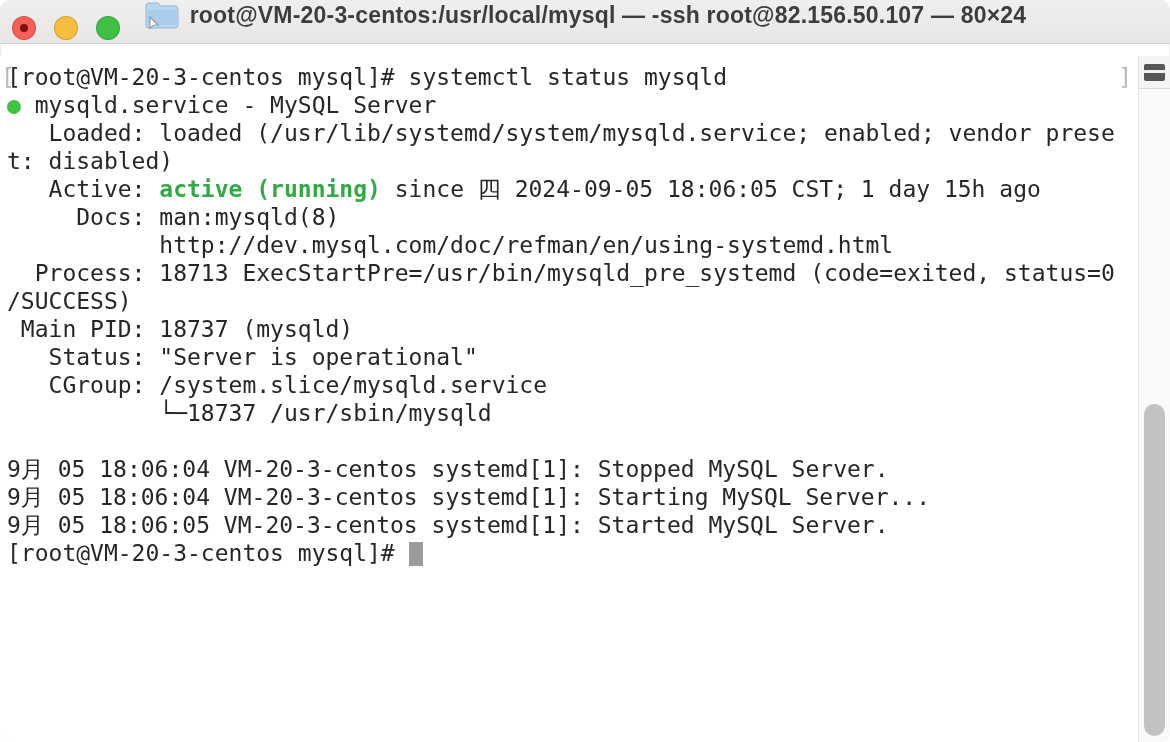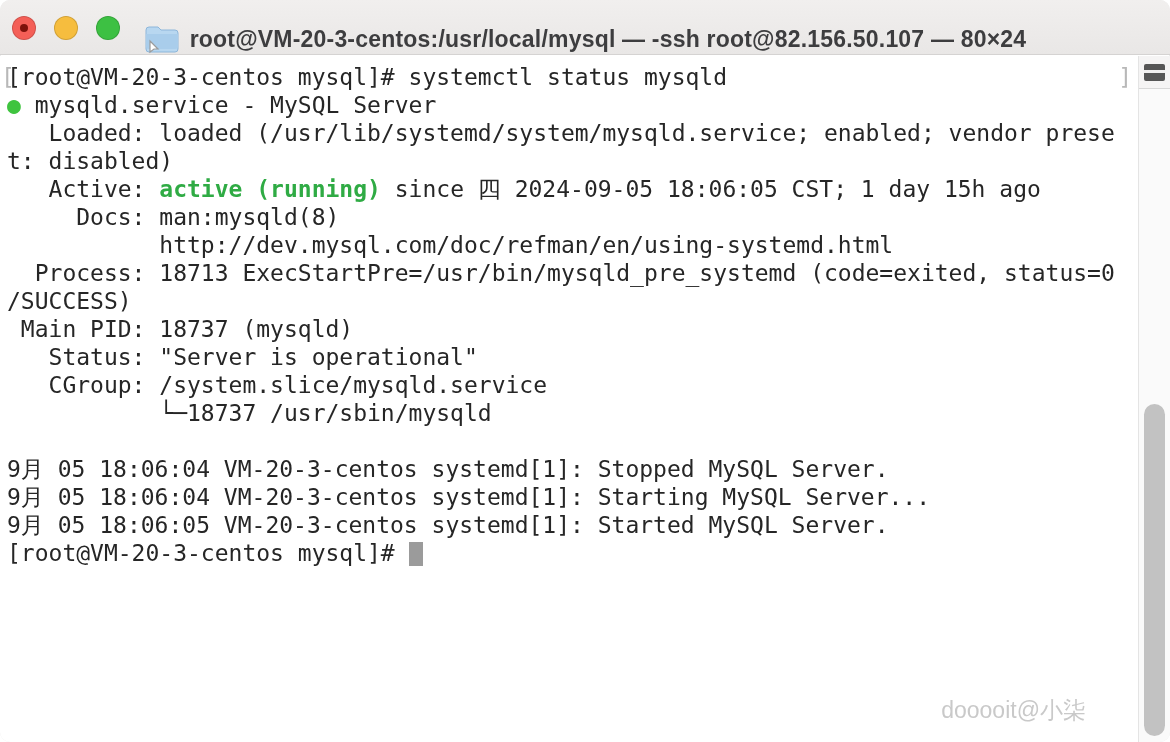--- a/index.html
+++ b/index.html
@@ -12,24 +12,24 @@
   *{margin:0;padding:0;box-sizing:border-box;}
   html,body{width:1170px;height:742px;background:#ffffff;overflow:hidden;}
   .window{
     position:relative;width:1170px;height:742px;border-radius:10px;overflow:hidden;
     background:var(--terminal-bg);
     font-family:"Liberation Sans","DejaVu Sans",sans-serif;
     box-shadow:0 0 0 1px rgba(0,0,0,0.08) inset;
   }
   
   .titlebar{
-    position:relative;height:55px;
+    position:relative;height:44px;
     background:linear-gradient(#f1efee,#e9e7e6);
     border-bottom:1px solid #d5d3d2;
-    display:flex;align-items:flex-end;justify-content:center;
+    display:flex;align-items:flex-start;justify-content:center;
   }
   .traffic{position:absolute;left:12px;top:16px;display:flex;gap:18px;}
   .tl{width:24px;height:24px;border-radius:50%;border:1px solid rgba(0,0,0,0.15);position:relative;}
   .tl.red{background:var(--traffic-red);}
   .tl.red::after{content:"";position:absolute;left:7px;top:7px;width:8px;height:8px;border-radius:50%;background:var(--traffic-red-dot);}
   .tl.yellow{background:var(--traffic-yellow);}
   .tl.green{background:var(--traffic-green);}
   .title-group{display:flex;align-items:center;gap:10px;max-width:1050px;}
   .proxy-icon{width:36px;height:30px;flex:0 0 auto;position:relative;}
   .title-text{
@@ -87,21 +87,20 @@
           <path d="M2 10 h32 v12 q0 3 -3 3 h-26 q-3 0 -3 -3 z" fill="#a9cdeb"></path>
           <path d="M6 28 L6 17 L14 25 L10 25 Z" fill="#ffffff" stroke="#9b9b9b" stroke-width="1.2"></path>
         </svg>
       </span>
       <span class="title-text">root@VM-20-3-centos:/usr/local/mysql — -ssh root@82.156.50.107 — 80×24</span>
     </div>
   </div>
 
   <div class="term-wrap">
     <div class="term"><div class="t-line"><span>[root@VM-20-3-centos mysql]# systemctl status mysqld</span><span class="mark mark-l">[</span><span class="mark mark-r">]</span></div><div class="t-line"><span class="bullet">● </span><span>mysqld.service - MySQL Server</span></div><div class="t-line"><span>   Loaded: loaded (/usr/lib/systemd/system/mysqld.service; enabled; vendor prese</span></div><div class="t-line"><span>t: disabled)</span></div><div class="t-line"><span>   Active: </span><span class="green-bold">active (running)</span><span> since 四 2024-09-05 18:06:05 CST; 1 day 15h ago</span></div><div class="t-line"><span>     Docs: man:mysqld(8)</span></div><div class="t-line"><span>           http://dev.mysql.com/doc/refman/en/using-systemd.html</span></div><div class="t-line"><span>  Process: 18713 ExecStartPre=/usr/bin/mysqld_pre_systemd (code=exited, status=0</span></div><div class="t-line"><span>/SUCCESS)</span></div><div class="t-line"><span> Main PID: 18737 (mysqld)</span></div><div class="t-line"><span>   Status: "Server is operational"</span></div><div class="t-line"><span>   CGroup: /system.slice/mysqld.service</span></div><div class="t-line"><span>           └─18737 /usr/sbin/mysqld</span></div><div class="t-line"><span></span></div><div class="t-line"><span>9月 05 18:06:04 VM-20-3-centos systemd[1]: Stopped MySQL Server.</span></div><div class="t-line"><span>9月 05 18:06:04 VM-20-3-centos systemd[1]: Starting MySQL Server...</span></div><div class="t-line"><span>9月 05 18:06:05 VM-20-3-centos systemd[1]: Started MySQL Server.</span></div><div class="t-line"><span>[root@VM-20-3-centos mysql]# </span><span class="cursor"></span></div></div>
-    <div class="watermark">dooooit@小柒</div>
   </div>
 
   <div class="rail">
     <div class="split-btn">
       <div class="split-glyph"></div>
     </div>
     <div class="scroll-thumb"></div>
   </div>
 
 </div>

